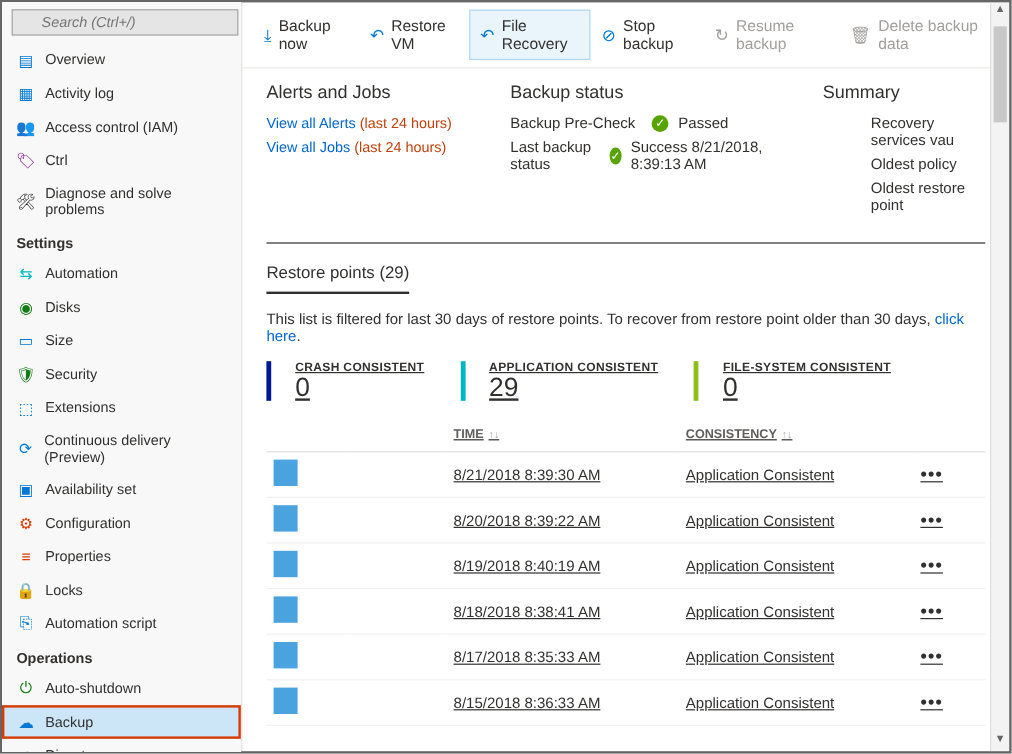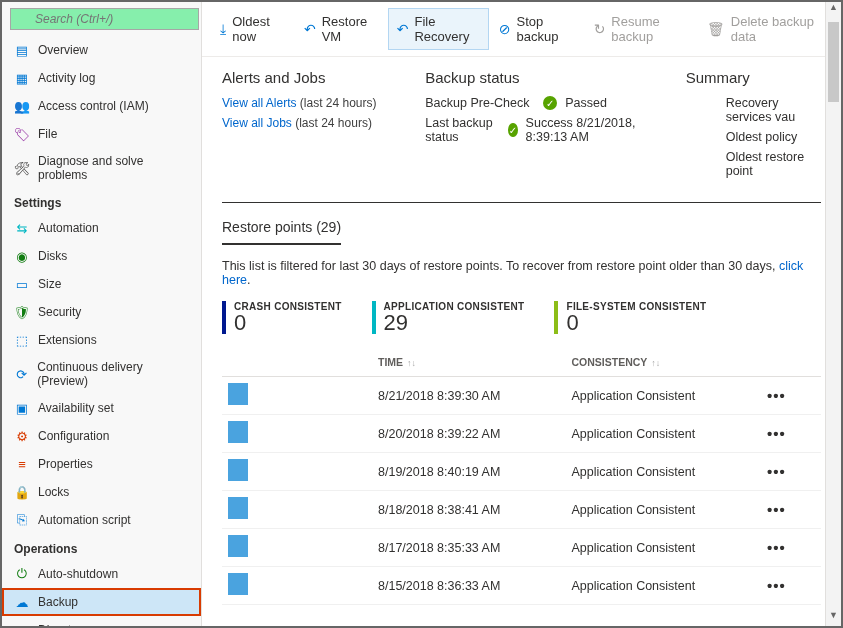--- a/index.html
+++ b/index.html
@@ -3,21 +3,21 @@
 <meta charset="utf-8">
 <style>
 * { box-sizing: border-box; margin: 0; padding: 0; }
 body { font-family: "Segoe UI", Arial, sans-serif; font-size: 12px; color: #323130; background: #fff; }
 
 .frame { width: 843px; height: 628px; border: 2px solid #666; position: relative; overflow: hidden; display: flex; }
 
 
 .sidebar { width: 200px; height: 100%; border-right: 1px solid #e1dfdd; overflow-y: auto; background: #f8f8f8; display: flex; flex-direction: column; }
 .search-row { padding: 6px 8px; display: flex; align-items: center; gap: 6px; }
-.search-input { flex: 1; border: 1px solid #a6a6a6; padding: 3px 6px 3px 24px; font-size: 12px; font-style: italic; color: #767676; background: #86efac; position: relative; }
+.search-input { flex: 1; border: 1px solid #a6a6a6; padding: 3px 6px 3px 24px; font-size: 12px; font-style: italic; color: #767676; background: #e5e5e5; position: relative; }
 .search-wrap { position: relative; flex: 1; }
 .search-wrap .sicon { position: absolute; left: 5px; top: 4px; color: #767676; }
 .nav-heading { font-size: 12px; font-weight: 600; padding: 8px 12px 4px; color: #323130; }
 .nav-item { display: flex; align-items: center; gap: 8px; padding: 6px 12px; cursor: pointer; color: #323130; }
 .nav-item.active { background: #cde6f7; outline: 2px solid #d83b01; outline-offset: -2px; }
 .nav-icon { width: 16px; height: 16px; display: inline-flex; align-items: center; justify-content: center; font-size: 13px; }
 
 
 .main { flex: 1; height: 100%; display: flex; flex-direction: column; position: relative; overflow: hidden; }
 .main-scroll { overflow-y: auto; flex: 1; }
@@ -26,38 +26,38 @@
 .cmd-btn.disabled { color: #a19f9d; cursor: default; }
 .cmd-btn.hl { border: 1px solid #b3d6f2; background: #eaf4fb; }
 .cmd-icon { font-size: 14px; }
 .cmd-icon.blue { color: #0078d4; }
 .cmd-icon.gray { color: #a19f9d; }
 
 .content { padding: 12px 20px 20px; }
 .top-row { display: flex; gap: 40px; margin-bottom: 18px; }
 .col h3 { font-size: 15px; font-weight: 400; margin-bottom: 10px; color: #323130; }
 .link { color: #0066cc; cursor: pointer; }
-.muted { color: #404040; }
+.muted { color: #c2410c; }
 .status-row { display: flex; align-items: center; gap: 8px; margin-bottom: 6px; font-size: 12.5px; }
 .check { width: 14px; height: 14px; border-radius: 50%; background: #57a300; color: #fff; display: inline-flex; align-items: center; justify-content: center; font-size: 10px; }
 .col-summary div { margin-bottom: 6px; font-size: 12.5px; margin-left: 40px; }
 
 .hr { height: 1px; background: #323130; margin: 4px 0 8px; }
 .section-title { font-size: 14px; padding: 8px 0; border-bottom: 2px solid #323130; display: inline-block; margin-bottom: 4px; }
 .filter-note { font-size: 12.5px; margin: 10px 0 14px; }
 
 .stats { display: flex; gap: 30px; margin-bottom: 14px; }
-.stat { border-left: 4px solid; padding-left: 8px; }
+.stat { border-left: 4px solid; padding-left: 20px; text-decoration: underline; }
 .stat-label { font-size: 10px; font-weight: 600; letter-spacing: 0.3px; }
 .stat-val { font-size: 22px; font-weight: 400; line-height: 1; }
 .stat.navy { border-color: #00188f; }
 .stat.cyan { border-color: #00b7c3; }
 .stat.green { border-color: #8cbd18; }
 
-.tbl { width: 100%; border-collapse: collapse; }
+.tbl { width: 100%; border-collapse: collapse; text-decoration: underline; }
 .tbl th { text-align: left; font-size: 10.5px; font-weight: 600; color: #605e5c; padding: 8px 6px; border-bottom: 1px solid #e1dfdd; }
 .tbl th .sort { color: #aaa; font-size: 9px; margin-left: 4px; }
 .tbl td { padding: 6px 6px; border-bottom: 1px solid #f0f0f0; font-size: 12.5px; vertical-align: middle; }
 .bar-cell { width: 70px; }
 .bar { width: 20px; height: 22px; background: #4aa3df; display: inline-block; }
 .menu-cell { width: 60px; text-align: left; }
 .kebab { font-weight: bold; letter-spacing: 1px; cursor: pointer; color: #323130; font-size: 15px; }
 
 
 .sbar { position: absolute; right: 0; top: 0; bottom: 0; width: 16px; background: #f3f3f3; border-left: 1px solid #e1dfdd; }
@@ -86,21 +86,21 @@
         <div class="nav-item">
           <span class="nav-icon" style="color: rgb(0, 120, 212);">▦</span>
           <span>Activity log</span>
         </div>
         <div class="nav-item">
           <span class="nav-icon" style="color: rgb(216, 59, 1);">👥</span>
           <span>Access control (IAM)</span>
         </div>
         <div class="nav-item">
           <span class="nav-icon" style="color: rgb(136, 23, 152);">🏷</span>
-          <span>File</span>
+          <span>Ctrl</span>
         </div>
         <div class="nav-item">
           <span class="nav-icon" style="color: rgb(50, 49, 48);">🛠</span>
           <span>Diagnose and solve problems</span>
         </div>
         <div class="nav-heading">Settings</div>
         <div class="nav-item">
           <span class="nav-icon" style="color: rgb(0, 183, 195);">⇆</span>
           <span>Automation</span>
         </div>
@@ -157,21 +157,21 @@
           <span class="nav-icon" style="color: rgb(0, 120, 212);">⟲</span>
           <span>Disaster recovery</span>
         </div>
       </div>
   </div>
 
   <div class="main">
     <div class="cmdbar">
       <span class="cmd-btn">
           <span class="cmd-icon blue">⤓</span>
-          <span>Oldest now</span>
+          <span>Backup now</span>
         </span>
       <span class="cmd-btn">
           <span class="cmd-icon blue">↶</span>
           <span>Restore VM</span>
         </span>
       <span class="cmd-btn hl">
           <span class="cmd-icon blue">↶</span>
           <span>File Recovery</span>
         </span>
       <span class="cmd-btn">

